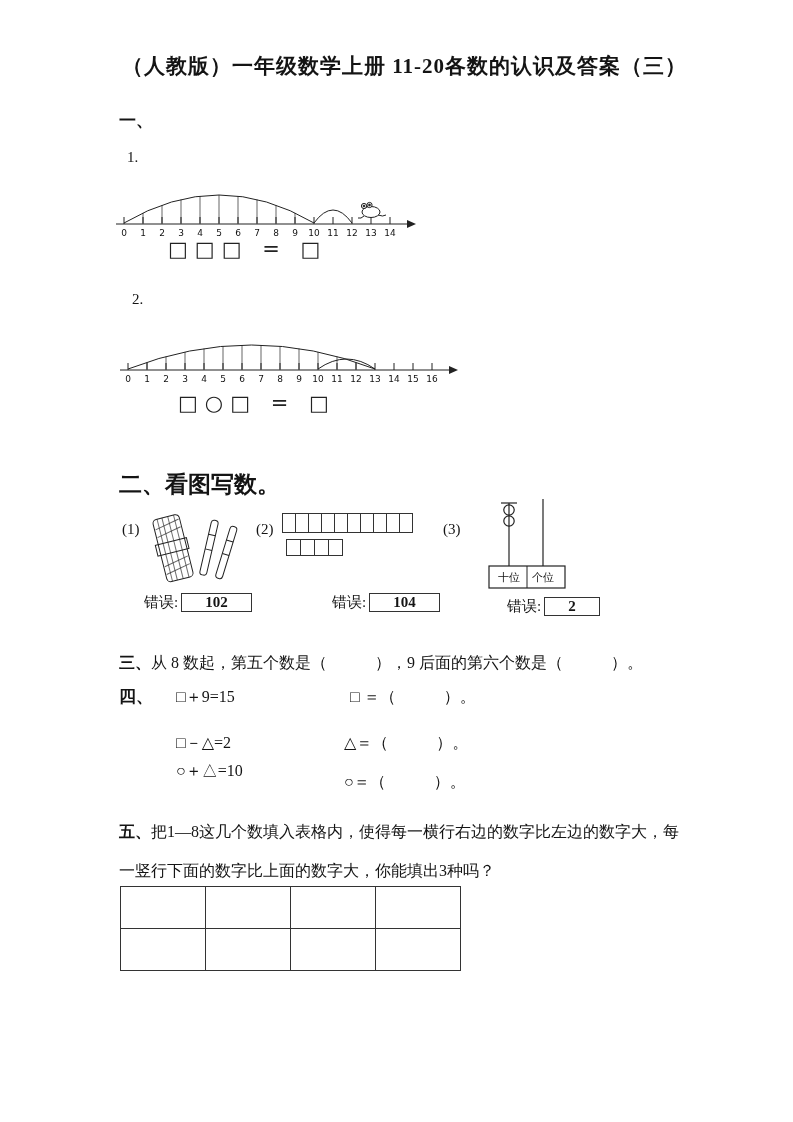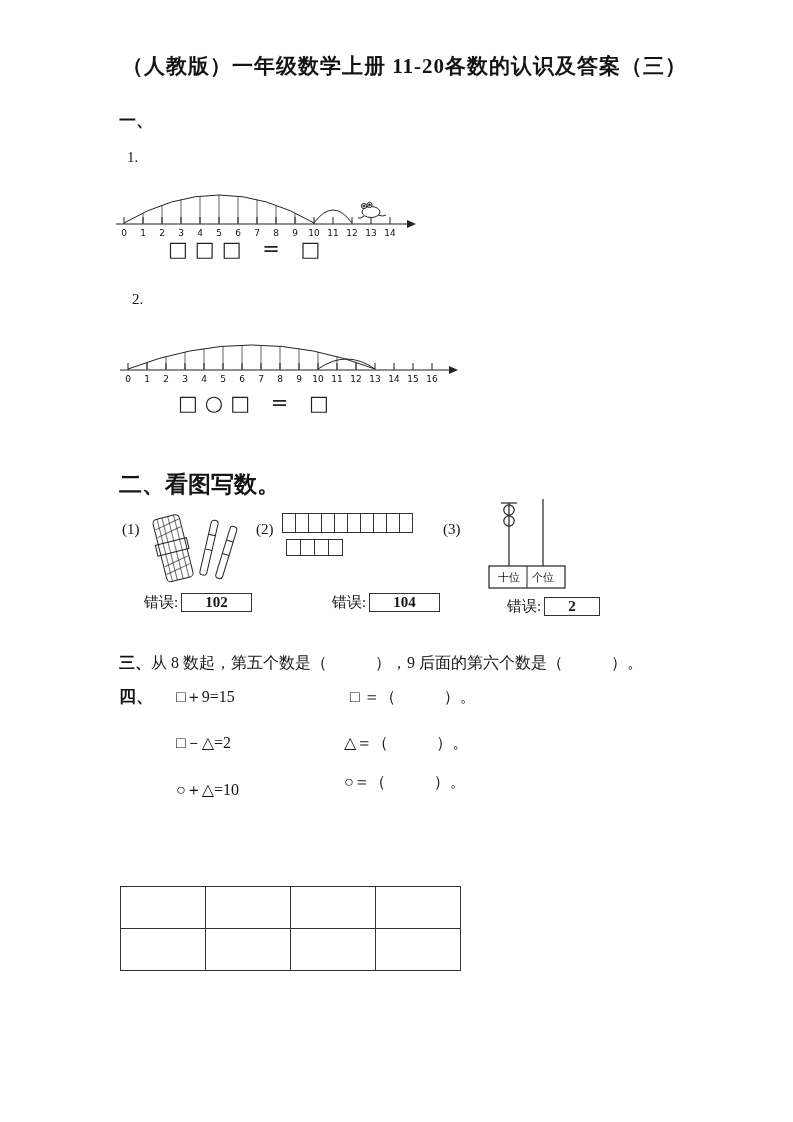--- a/index.html
+++ b/index.html
@@ -40,21 +40,21 @@
   .errval { display:inline-block; border:1.4px solid #333; padding:0 23px; margin-left:3px; min-width:18px; text-align:center;font-weight:bold; }
   #err1 { left:144px; top:593px; }
   #err2 { left:332px; top:593px; }
   #err3 { left:487px; top:597px;margin-left:20px; }
   .bodyline { font-size:16px; }
   #sec3 { left:119px; top:643px;margin-top:10px; }
   #sec4-label { left:119px; top:685px; font-size:17px; font-weight:700; }
   .s4 { font-size:16px; font-family:"Liberation Serif","DejaVu Serif",serif; }
   #s4r1-left { left:176px; top:687px; } #s4r1-right { left:350px; top:687px; }
   #s4r2-left { left:176px; top:733px; } #s4r2-right { left:344px; top:733px; }
-  #s4r3-left { left:176px; top:780px; } #s4r3-right { left:344px; top:772px; }
+  #s4r3-left { left:176px; top:761px;font-family:Liberation Serif, serif; } #s4r3-right { left:344px; top:772px; }
   #sec5 { left:119px; top:812px; width:562px; line-height:39px; }
   #answer-table { left:120px; top:886px; border-collapse:collapse; }
   #answer-table td { width:85px; height:42px; border:1.4px solid #333; background:#fff; }
   #sec6 { left:119px; top:1002px; }
 </style>
 </head>
 <body>
 
 <div class="page">
 
@@ -234,20 +234,21 @@
   <div class="abs bodyline" id="sec3"><span class="seclab">三、</span><span>从 8 数起，第五个数是（　　　），9 后面的第六个数是（　　　）。</span></div>
 
   <div class="abs" id="sec4-label">四、</div>
   <div class="abs s4" id="s4r1-left">□＋9=15</div>
   <div class="abs s4" id="s4r1-right">□ ＝（　　　）。</div>
   <div class="abs s4" id="s4r2-left">□－△=2</div>
   <div class="abs s4" id="s4r2-right">△＝（　　　）。</div>
   <div class="abs s4" id="s4r3-left">○＋△=10</div>
   <div class="abs s4" id="s4r3-right">○＝（　　　）。</div>
 
+  <div class="abs bodyline" id="sec5"><span class="seclab">五、</span><span>把1—8这几个数填入表格内，使得每一横行右边的数字比左边的数字大，每一竖行下面的数字比上面的数字大，你能填出3种吗？</span></div>
 
   <table class="abs" id="answer-table">
     <tbody>
       <tr>
         <td></td>
         <td></td>
         <td></td>
         <td></td>
       </tr>
       <tr>

